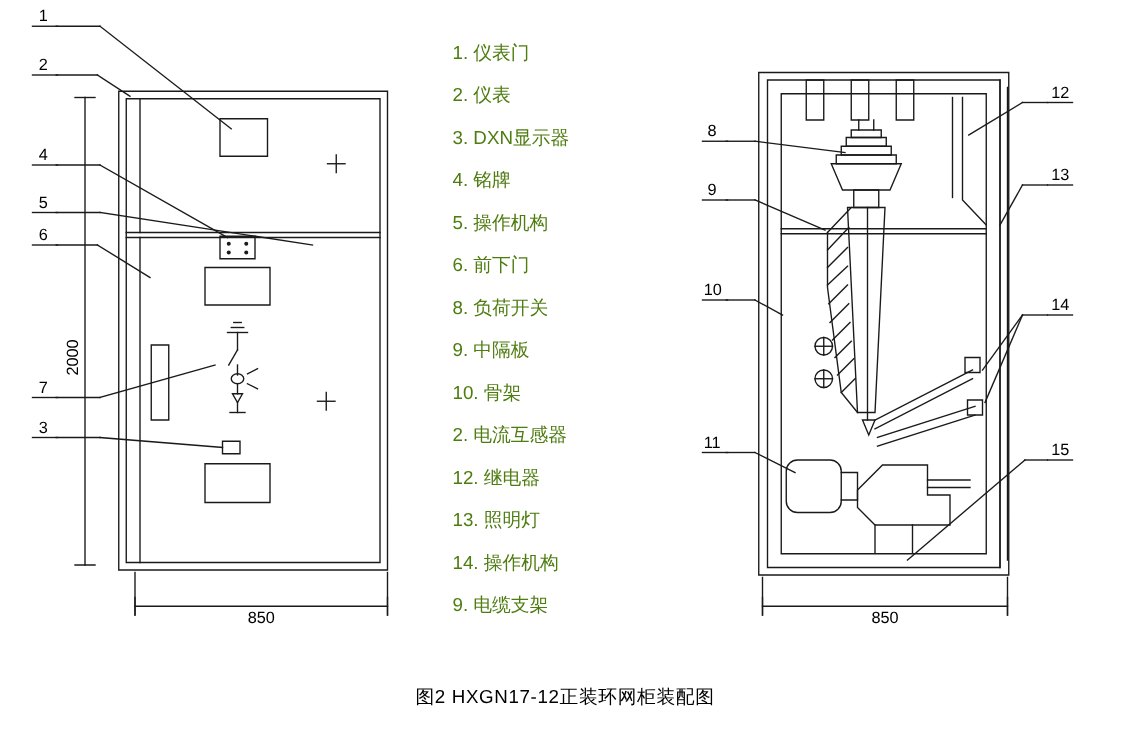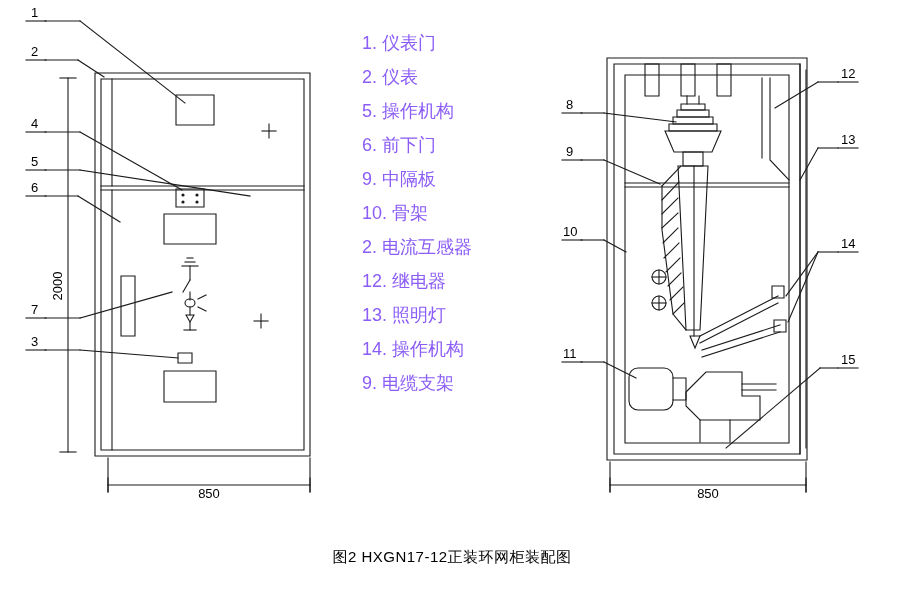--- a/index.html
+++ b/index.html
@@ -25,24 +25,24 @@
     width: 904px;
     height: 589px;
   }
   .legend {
     position: absolute;
     left: 362px;
     top: 26px;
     width: 190px;
   }
   .legend-item {
-    font-size: 18px;
+    font-size: 15px;
     line-height: 34px;
     white-space: nowrap;
-    color: #8b5cf6;
+    color: #4d7c0f;
   }
   .caption {
     position: absolute;
     left: 0;
     top: 548px;
     width: 904px;
     text-align: center;
     font-size: 15px;
     letter-spacing: 0.5px;
   }
@@ -321,22 +321,25 @@
     <g>
       <text class="dimtext" x="62" y="286" transform="rotate(-90 62 286)" text-anchor="middle">2000</text>
       <text class="dimtext" x="209" y="498" text-anchor="middle">850</text>
       <text class="dimtext" x="708" y="498" text-anchor="middle">850</text>
     </g>
   </svg>
 
   <div class="legend">
     <div class="legend-item">1. 仪表门</div>
     <div class="legend-item">2. 仪表</div>
+    <div class="legend-item">3. DXN显示器</div>
+    <div class="legend-item">4. 铭牌</div>
     <div class="legend-item">5. 操作机构</div>
     <div class="legend-item">6. 前下门</div>
+    <div class="legend-item">8. 负荷开关</div>
     <div class="legend-item">9. 中隔板</div>
     <div class="legend-item">10. 骨架</div>
     <div class="legend-item">2. 电流互感器</div>
     <div class="legend-item">12. 继电器</div>
     <div class="legend-item">13. 照明灯</div>
     <div class="legend-item">14. 操作机构</div>
     <div class="legend-item">9. 电缆支架</div>
   </div>
 
   <div class="caption">图2  HXGN17-12正装环网柜装配图</div>

